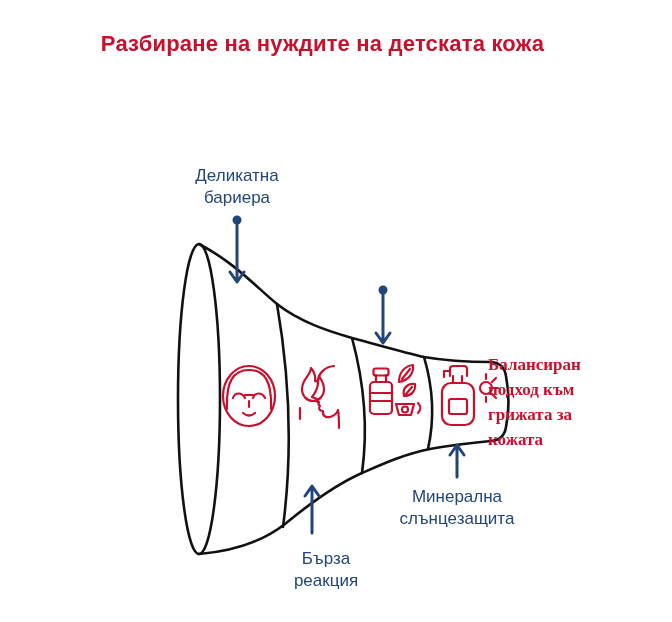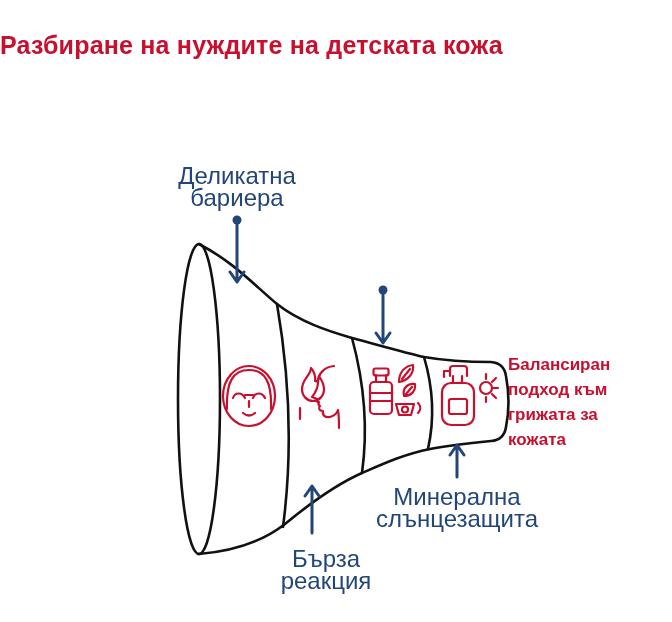--- a/index.html
+++ b/index.html
@@ -10,26 +10,26 @@
   }
   html,body{margin:0;padding:0;}
   body{
     width:672px;height:622px;background:var(--bg);
     font-family:"Liberation Sans", sans-serif;
     position:relative;overflow:hidden;
   }
   .canvas{position:absolute;inset:0;}
   .title{
     position:absolute;top:31px;left:0;width:645px;margin:0;
-    color:var(--red);
-    font-size:25px;font-weight:700;letter-spacing:0.2px;
+    text-align:center;color:var(--red);
+    font-size:22px;font-weight:700;letter-spacing:0.2px;
   }
   .diagram-svg{position:absolute;left:0;top:0;}
   .lbl{position:absolute;white-space:pre-line;text-align:center;}
-  .lbl.navy{color:var(--navy);font-size:24px;line-height:22px;font-weight:500;}
+  .lbl.navy{color:var(--navy);font-size:17px;line-height:22px;font-weight:500;}
   .lbl.red{color:var(--red);font-size:17px;line-height:24px;font-weight:700;}
   .lbl.center{transform:translateX(-50%);}
   .lbl.left-align{text-align:left;}
   .stroke-ink{stroke:var(--ink);fill:none;stroke-width:2.6;stroke-linecap:round;stroke-linejoin:round;}
   .stroke-red{stroke:var(--red);fill:none;stroke-width:2.2;stroke-linecap:round;stroke-linejoin:round;}
   .stroke-navy{stroke:var(--navy);fill:none;stroke-width:3;stroke-linecap:round;stroke-linejoin:round;}
   .fill-navy{fill:var(--navy);stroke:none;}
 </style>
 </head>
 <body>
@@ -109,21 +109,21 @@
     <g>
       <path class="stroke-navy" d="M 457,477 L 457,446 M 450,455 L 457,445 L 464,455"></path>
     </g>
   </svg>
 
   <div class="lbl navy center" style="left:237px;top:165px;">Деликатна
 бариера</div>
 
 
 
-  <div class="lbl red left-align" style="left:508px;top:352px;line-height:25px;">Балансиран
+  <div class="lbl red left-align" style="left:488px;top:352px;line-height:25px;font-family:Liberation Serif, serif;">Балансиран
 подход към
 грижата за
 кожата</div>
 
   <div class="lbl navy center" style="left:326px;top:548px;">Бърза
 реакция</div>
 
   <div class="lbl navy center" style="left:457px;top:486px;">Минерална
 слънцезащита</div>
 

